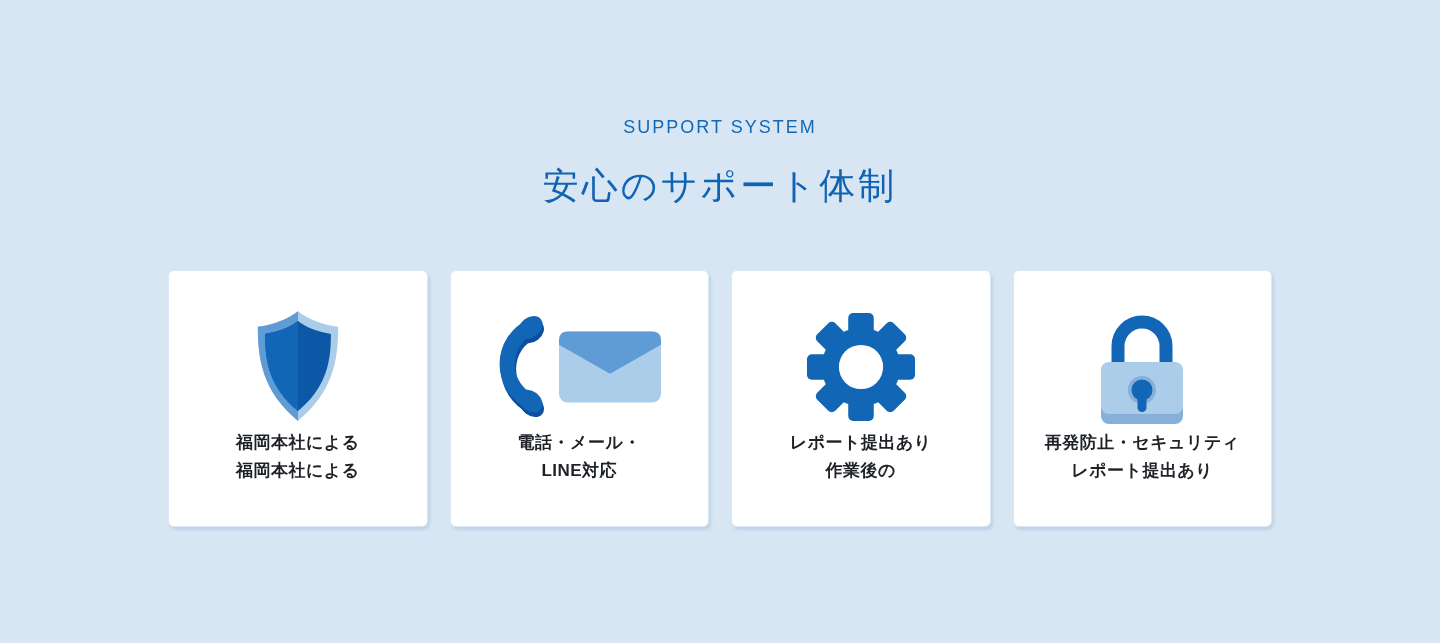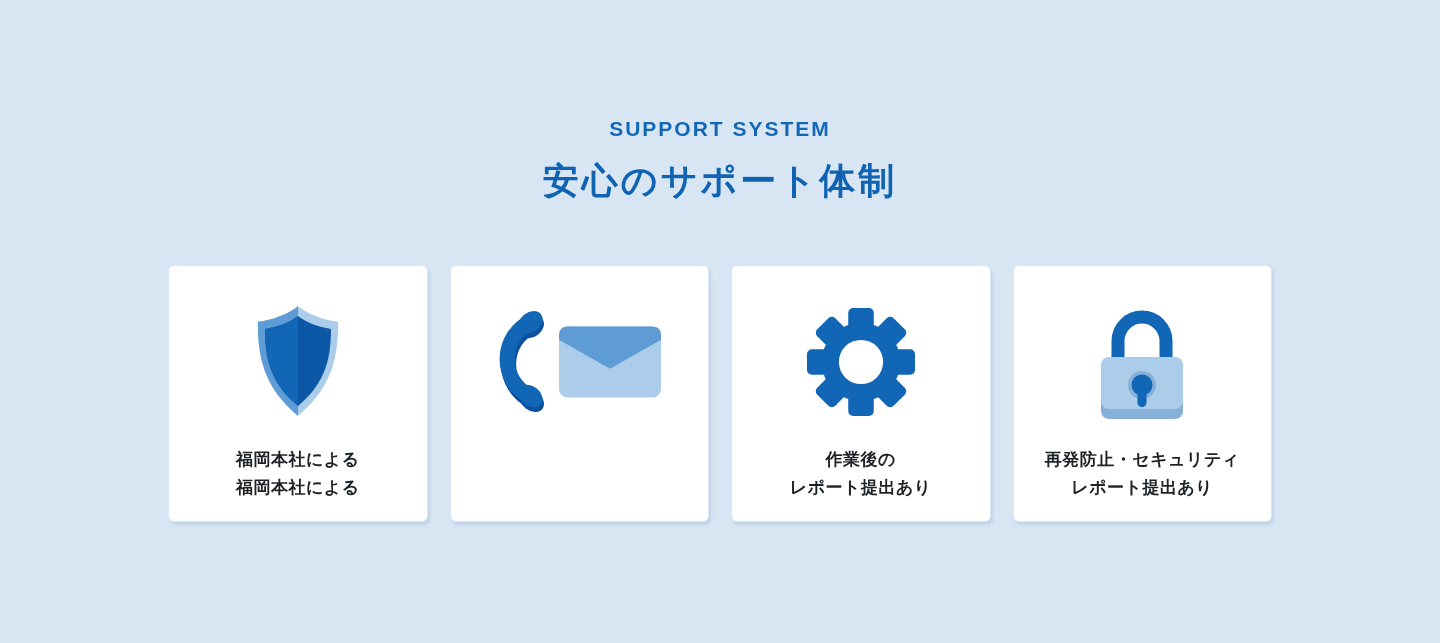--- a/index.html
+++ b/index.html
@@ -4,30 +4,30 @@
 <style>
   * { margin: 0; padding: 0; box-sizing: border-box; }
   html, body { width: 1440px; height: 643px; }
   body {
     background: var(--page-bg, #d8e6f4);
     font-family: "Liberation Sans", "DejaVu Sans", sans-serif;
     overflow: hidden;
   }
   .section { padding-top: 118px; text-align: center; }
   .eyebrow {
-    font-size: 21px;
-    font-weight: 700;
+    font-size: 18px;
+    font-weight: 400;
     letter-spacing: 2px;
     color: var(--heading-blue, #1368b6);
     line-height: 1;
   }
   .title {
-    margin-top: 24px;
+    margin-top: 32px;
     font-size: 36px;
-    font-weight: 700;
+    font-weight: 400;
     letter-spacing: 3px;
     color: var(--title-blue, #0f63b2);
     line-height: 1;
   }
   .cards {
     width: 1104px;
     margin: 66px auto 0;
     display: flex;
     gap: 22px;
   }
@@ -44,21 +44,20 @@
   }
   .icon-wrap {
     height: 124px;
     margin-top: 34px;
     display: flex;
     align-items: center;
     justify-content: center;
     gap: 14px;
   }
   .caption {
-    margin-top: 22px;
     font-size: 17px;
     font-weight: 700;
     color: var(--text-dark, #1e2226);
     line-height: 28px;
     letter-spacing: 0.5px;
   }
   .caption span { display: block; }
   svg { display: block; }
 </style>
 </head>
@@ -102,38 +101,42 @@
             <path d="M36 12 A44 44 0 0 0 36 92" style="fill:none;stroke:var(--blue-primary);stroke-width:16"></path>
             <ellipse cx="35" cy="13" rx="14" ry="10.5" transform="rotate(-38 35 13)" style="fill:var(--blue-primary)"></ellipse>
             <ellipse cx="35" cy="91" rx="14" ry="10.5" transform="rotate(38 35 91)" style="fill:var(--blue-primary)"></ellipse>
           </g>
         </svg>
         <svg width="102" height="72" viewBox="0 0 106 74" aria-hidden="true">
           <rect x="0" y="0" width="106" height="74" rx="9" style="fill:var(--blue-light)"></rect>
           <path d="M9 0 H97 Q106 0 106 9 V14 L53 44 L0 14 V9 Q0 0 9 0 Z" style="fill:var(--blue-mid)"></path>
         </svg>
       </div>
+      <p class="caption">
+        <span>電話・メール・</span>
+        <span>LINE対応</span>
+      </p>
     </article>
 
     <article class="card">
       <div class="icon-wrap">
         <svg width="112" height="112" viewBox="-1 -1 114 114" aria-hidden="true">
           <g style="fill:var(--blue-primary)">
             <rect x="43" y="1" width="26" height="110" rx="5"></rect>
             <rect x="43" y="1" width="26" height="110" rx="5" transform="rotate(45 56 56)"></rect>
             <rect x="43" y="1" width="26" height="110" rx="5" transform="rotate(90 56 56)"></rect>
             <rect x="43" y="1" width="26" height="110" rx="5" transform="rotate(135 56 56)"></rect>
             <circle cx="56" cy="56" r="40"></circle>
           </g>
           <circle cx="56" cy="56" r="22.5" fill="#ffffff"></circle>
         </svg>
       </div>
       <p class="caption">
+        <span>レポート提出あり</span>
         <span>作業後の</span>
-        <span>レポート提出あり</span>
       </p>
     </article>
 
     <article class="card">
       <div class="icon-wrap">
         <svg width="92" height="122" viewBox="0 0 92 122" aria-hidden="true">
           <path d="M22 66 V40 A24 24 0 0 1 70 40 V66" style="fill:none;stroke:var(--blue-primary);stroke-width:13"></path>
           <rect x="5" y="66" width="82" height="52" rx="8" style="fill:var(--blue-haze)"></rect>
           <rect x="5" y="56" width="82" height="52" rx="8" style="fill:var(--blue-light)"></rect>
           <circle cx="46" cy="84" r="14" style="fill:var(--blue-haze)"></circle>

